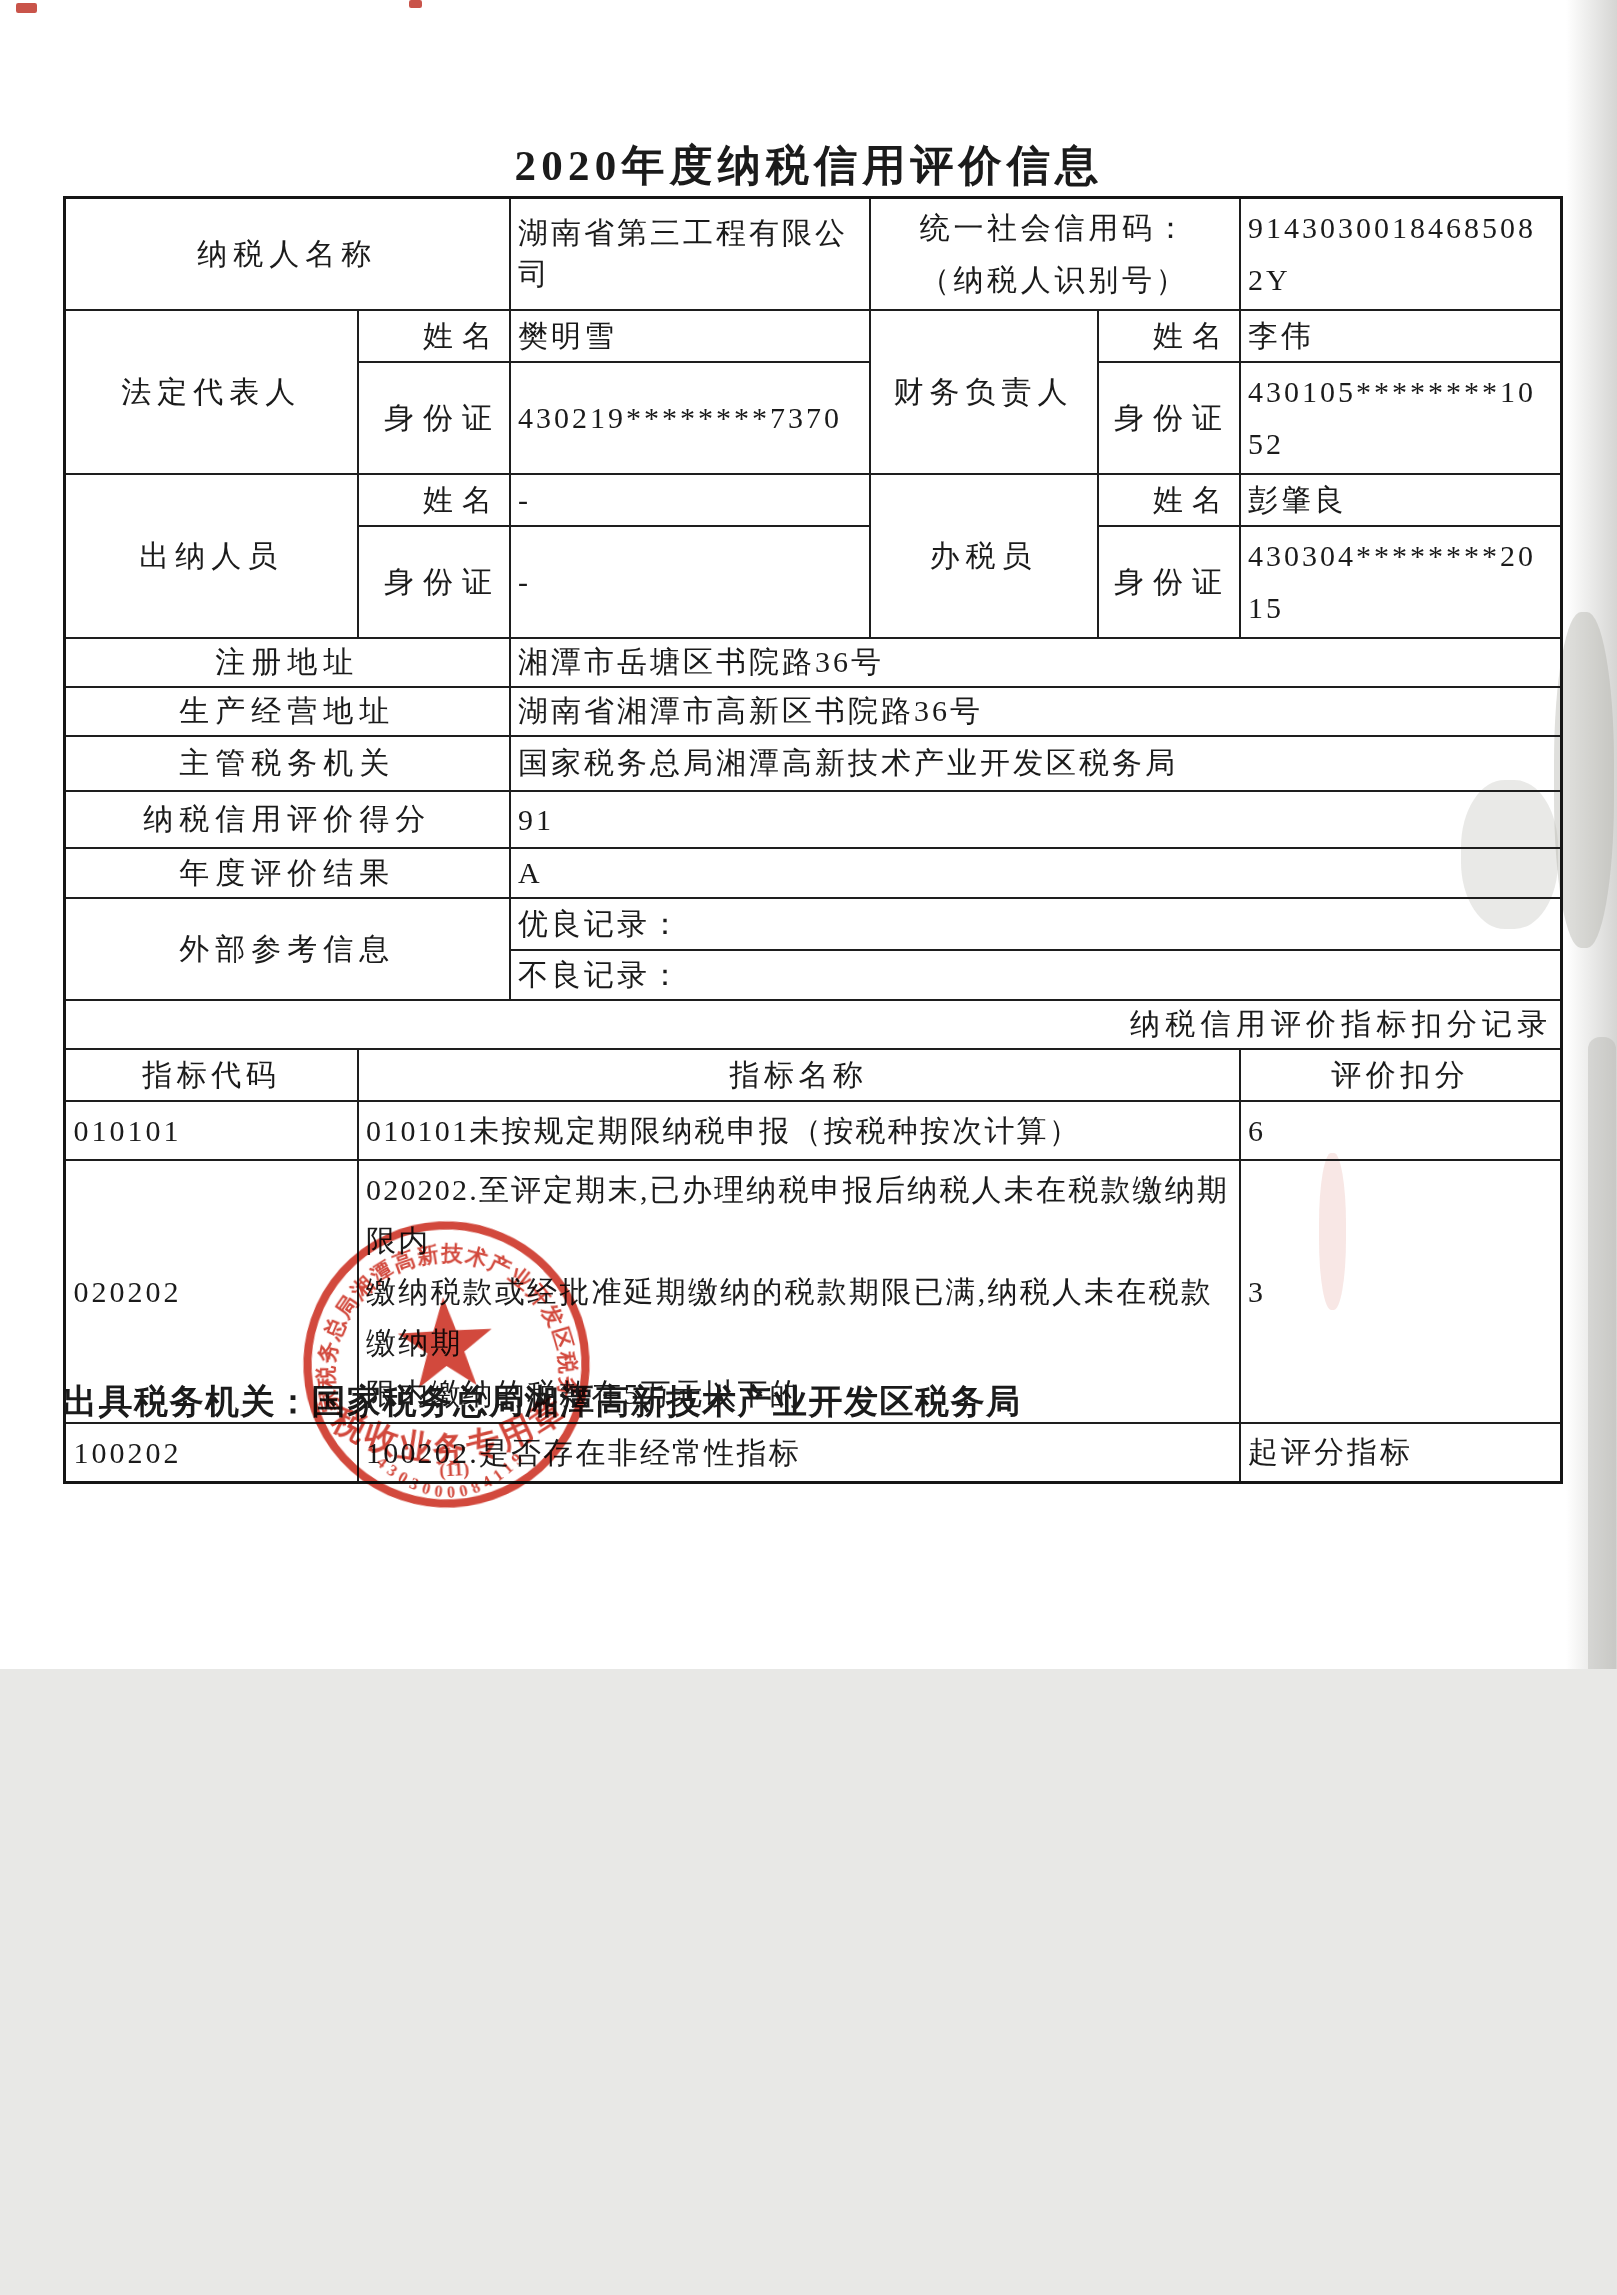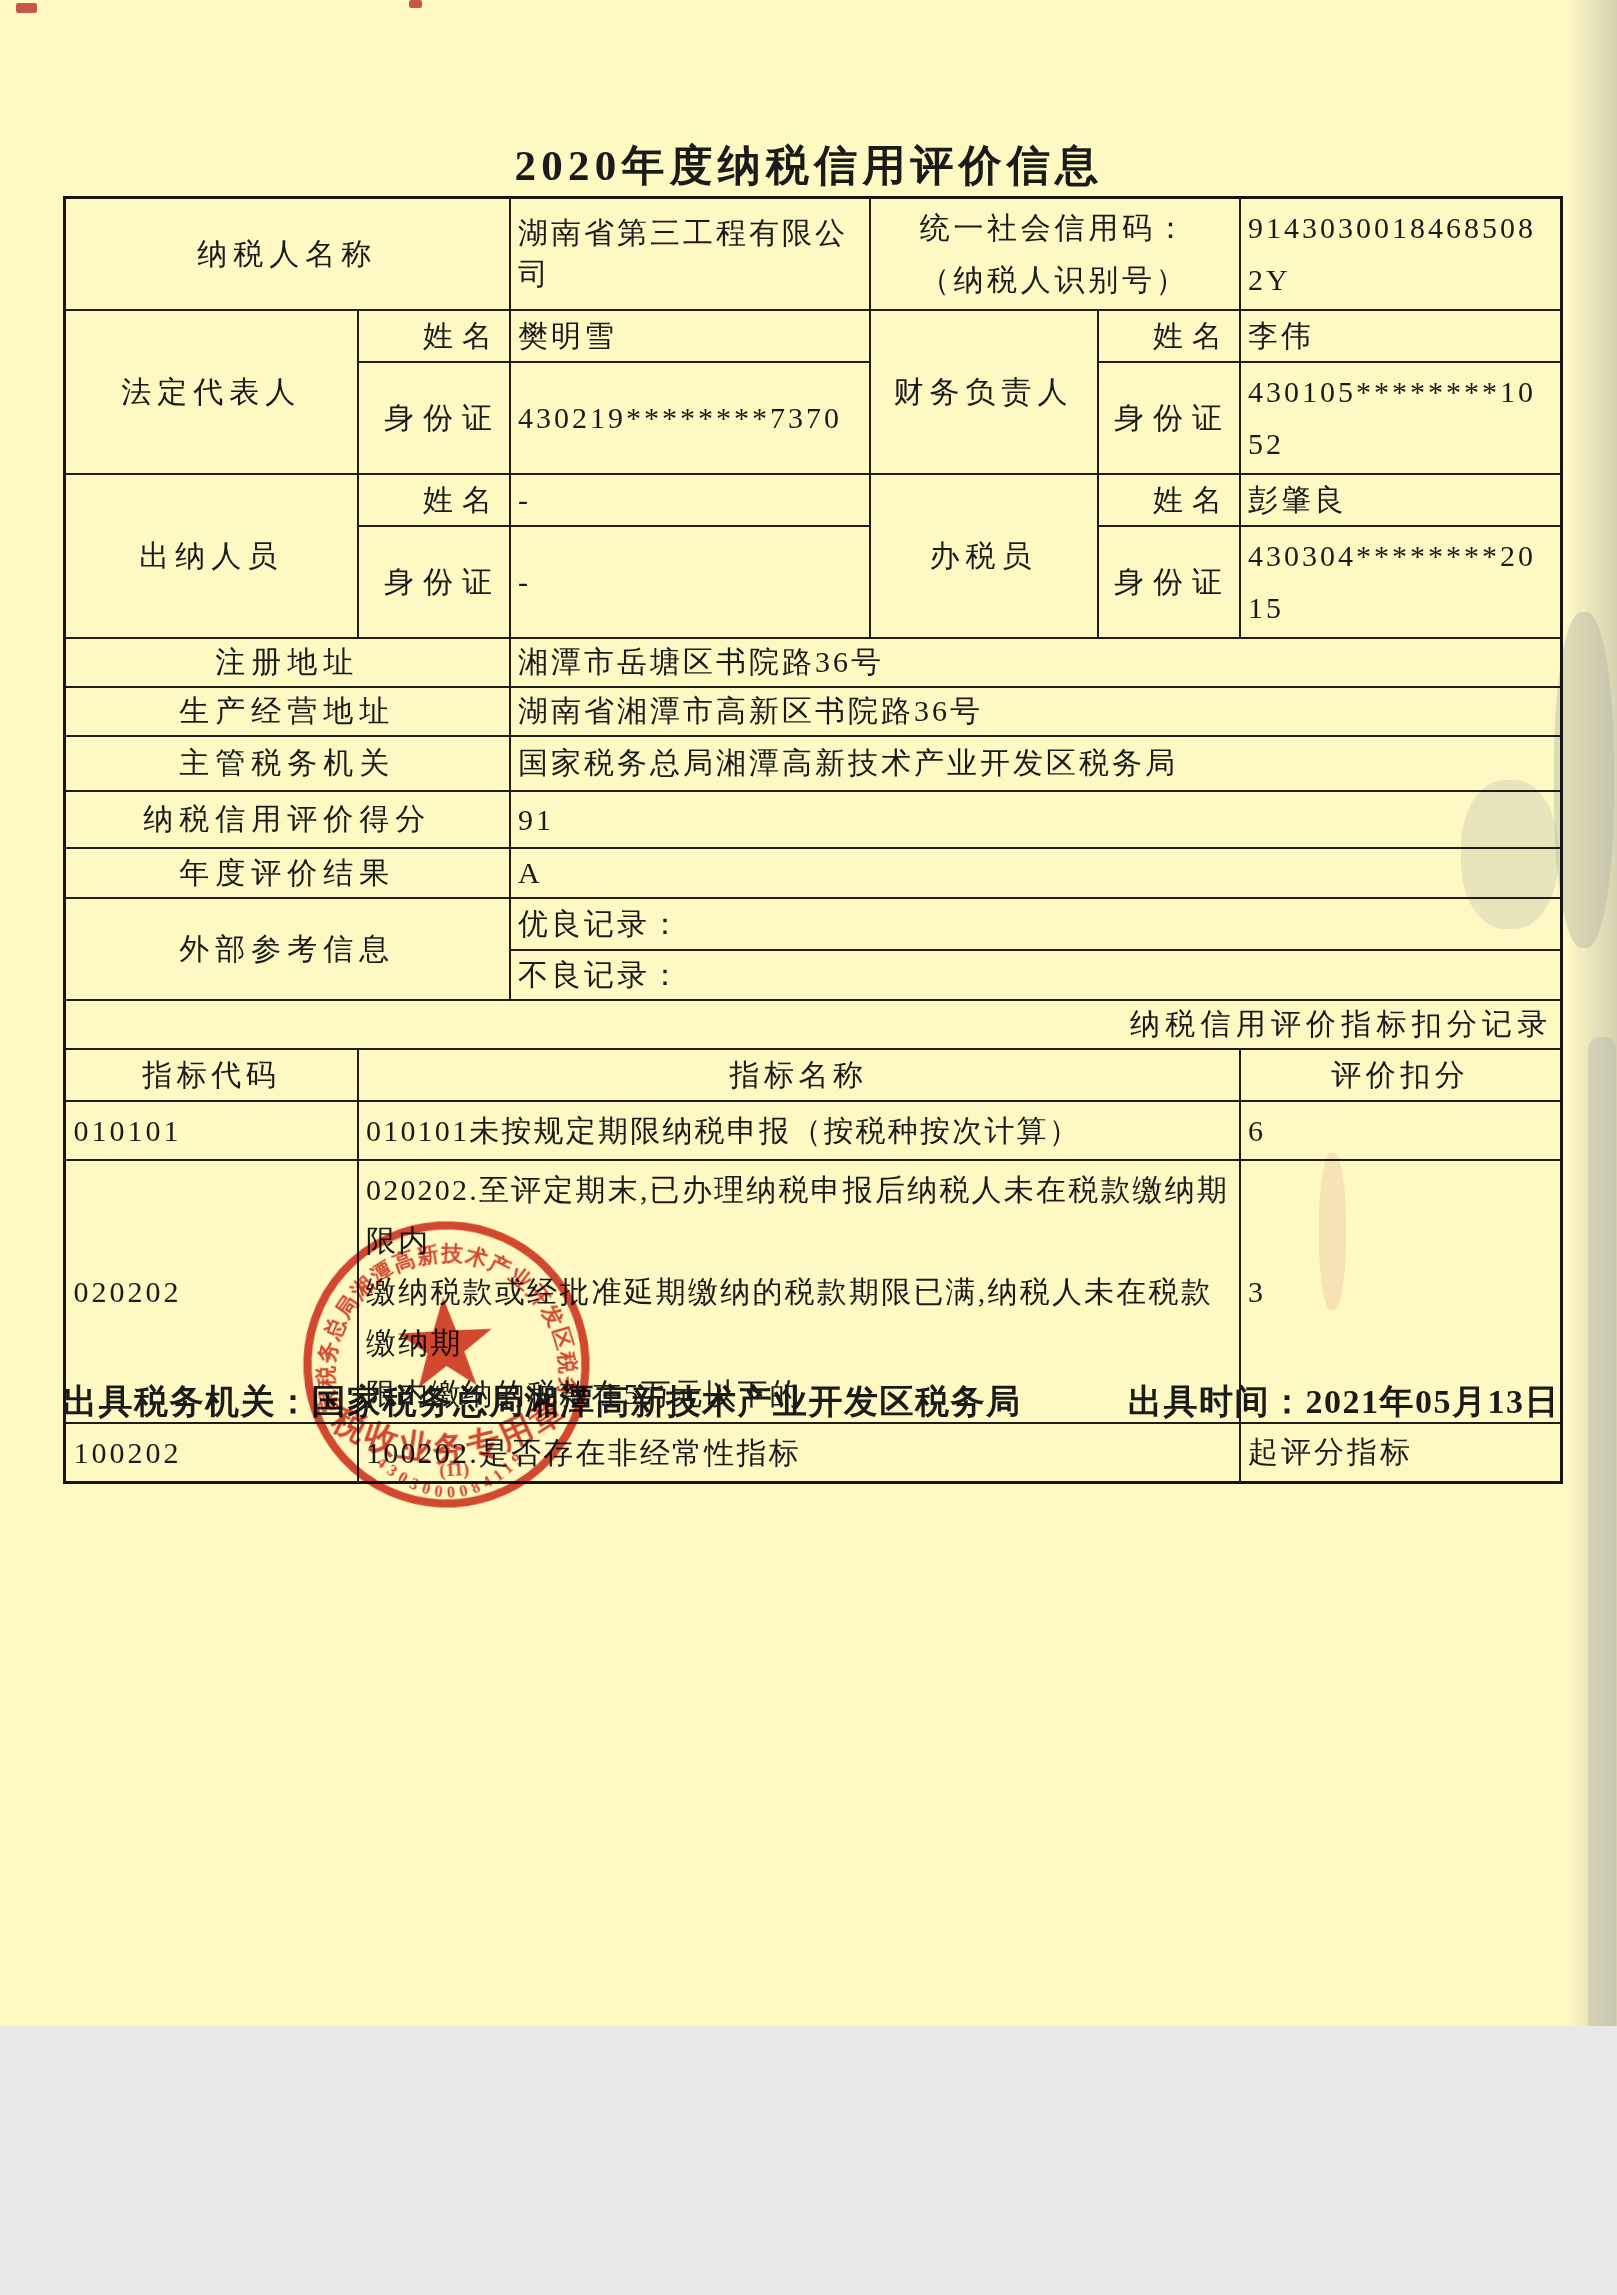--- a/index.html
+++ b/index.html
@@ -1,17 +1,17 @@
 <!DOCTYPE html>
 <html style="font-size:12px"><head>
 <meta charset="utf-8">
 <style>
   html,body{margin:0;padding:0;background:#e8e8e6;}
   .sheet{
-    position:relative;width:1618px;height:2026px;background:#fef9c3;
+    position:relative;width:1618px;height:1669px;background:#ffffff;
     font-family:"Liberation Serif","DejaVu Serif",serif;color:#1b1b1b;
     overflow:hidden;
   }
   .title{
     position:absolute;top:137px;left:0;width:1618px;margin:0;
     text-align:center;font-size:43px;font-weight:bold;letter-spacing:5.2px;
   }
   table.main{
     position:absolute;left:63px;top:196px;width:1497px;
     border-collapse:collapse;table-layout:fixed;
@@ -177,23 +177,20 @@
         <td class="val">100202</td>
         <td colspan="4" class="val ded-name">100202.是否存在非经常性指标</td>
         <td class="val">起评分指标</td>
       </tr>
     </tbody>
   </table>
 
   <div class="footer">
     <div>
       <span>出具税务机关：</span><span>国家税务总局湘潭高新技术产业开发区税务局</span>
-    </div>
-    <div>
-      <span>出具时间：</span><span>2021年05月13日</span>
     </div>
   </div>
 
   <div class="stamp">
     <svg viewBox="0 0 400 400">
       <defs>
         <path id="arcTop" d="M 52 248 A 152 152 0 1 1 348 248" fill="none"></path>
         <path id="arcMain" d="M 58 286 Q 200 370 342 286" fill="none"></path>
         <path id="arcNum" d="M 64 288 Q 200 468 336 288" fill="none"></path>
       </defs>

